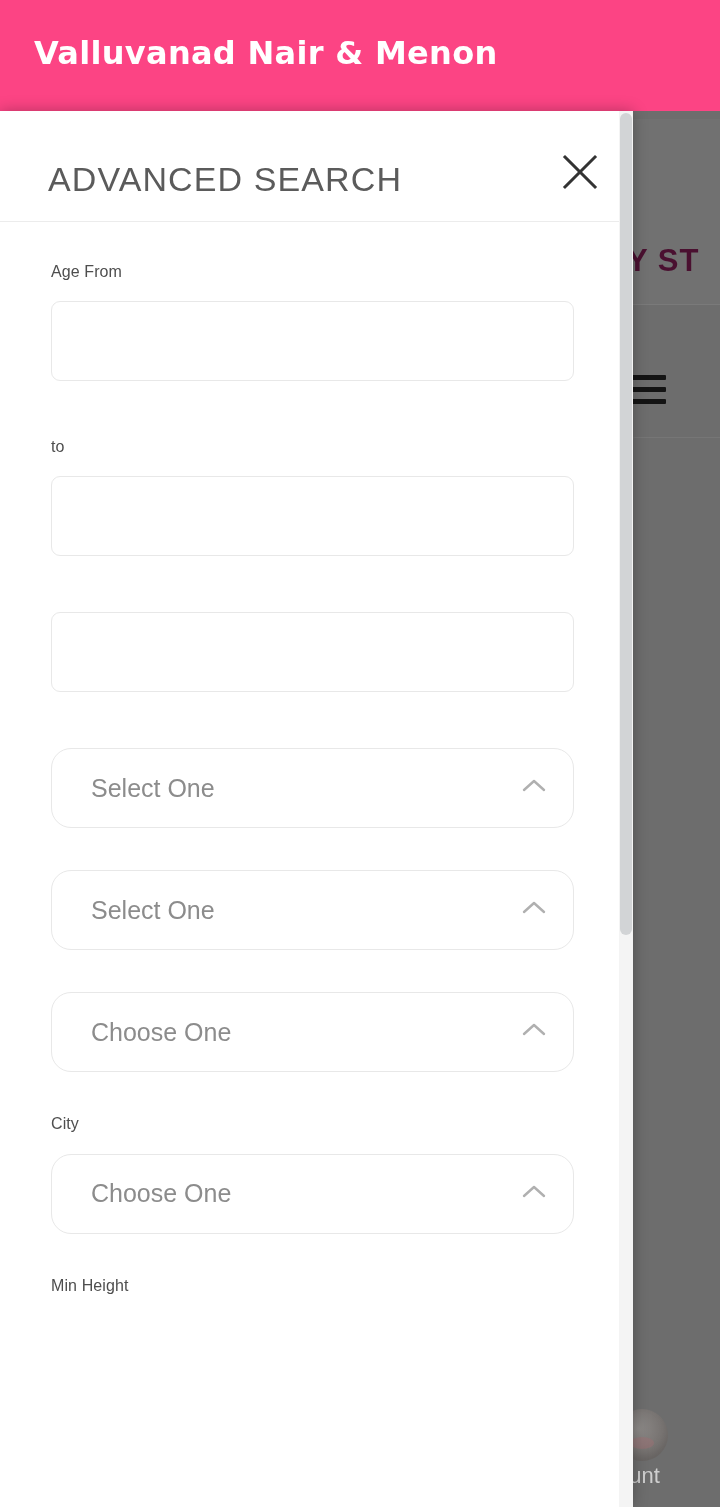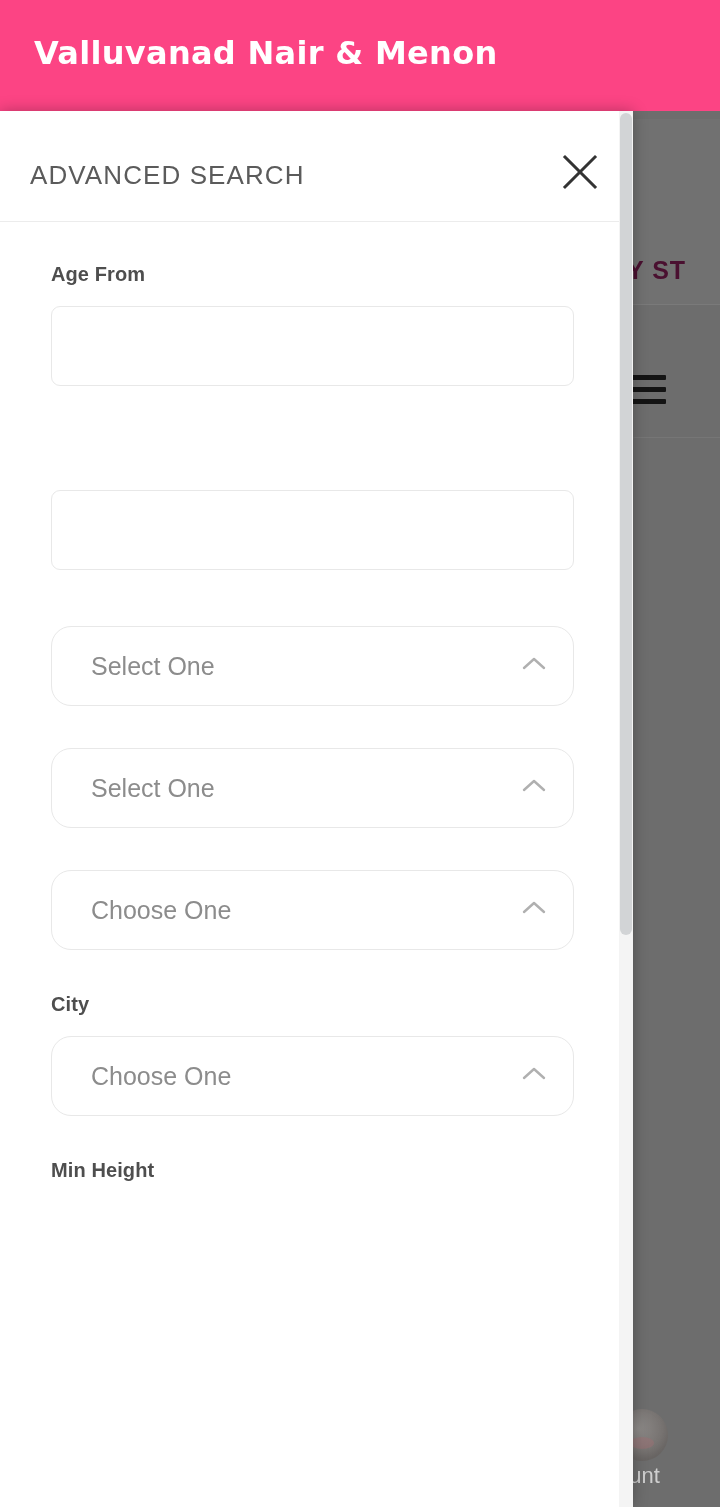--- a/index.html
+++ b/index.html
@@ -30,22 +30,22 @@
   .bg-content {
     position:absolute; left:0; top:111px; width:720px; height:1396px;
     background:#6d6d6d;
   }
   .bg-card-top {
     position:absolute; left:0px; top:8px; width:720px; height:186px;
     background:#717171;
     border-bottom:1px solid #7a7a7a;
   }
   .bg-story-text {
-    position:absolute; left:627px; top:145px;
-    font-size:25px; font-weight:700; color:#4a1030;
+    position:absolute; left:627px; top:132px;
+    font-size:31px; font-weight:700; color:#4a1030;
     letter-spacing:1px; white-space:nowrap;text-align:center;
   }
   .bg-hamburger {
     position:absolute; left:632px; top:264px; width:34px; height:30px;
   }
   .bg-hamburger span {
     display:block; height:5px; background:#141414; border-radius:1px;
     margin-bottom:7px;
   }
   .bg-card-lower {
@@ -76,43 +76,43 @@
     box-shadow:0 0 14px rgba(0,0,0,.28);
     overflow:hidden;
   }
   .modal-header {
     position:relative;
     height:111px;
     border-bottom:1px solid #ececec;
     background:#fff;
   }
   .modal-title {
-    position:absolute; left:30px; top:49px;
-    font-size:26px; color:#5b5b5b; letter-spacing:1.1px;
+    position:absolute; left:48px; top:49px;
+    font-size:34px; color:#5b5b5b; letter-spacing:1.1px;
     white-space:nowrap;
   }
   .close-btn {
     position:absolute; right:30px; top:38px;
     width:46px; height:46px; cursor:pointer;
     background:transparent; border:none;
   }
   .close-btn svg { display:block; }
 
   
   .modal-body {
     position:relative;
     height:1285px;
     padding:40px 0 0 0;
     background:#fff;
   }
 
   .field { padding:0 51px; margin-bottom:8px; }
   .field-label {
-    font-size:20px; color:#4e4e4e; line-height:1.2;
-    margin-bottom:20px; letter-spacing:.1px;font-weight:bold;
+    font-size:16px; color:#4e4e4e; line-height:1.2;
+    margin-bottom:20px; letter-spacing:.1px;
   }
 
   .text-input {
     display:block; width:523px; height:80px;
     border:1px solid #e8e8e8; border-radius:9px;
     background:#fff; outline:none;
     font-size:24px; color:#4e4e4e;
     padding:0 20px;
     font-family:"Liberation Sans", sans-serif;
   }
@@ -192,20 +192,24 @@
     </div>
 
     <div class="modal-body">
 
       <div class="field">
         <div class="field-label">Age From</div>
         <input class="text-input" type="text" placeholder="" style="">
       </div>
       <div class="gap-md"></div>
 
+      <div class="field">
+        <div class="field-label">to</div>
+        <input class="text-input" type="text" placeholder="" style="">
+      </div>
       <div class="gap-md"></div>
 
       <div class="field">
         <input class="text-input" type="text" placeholder="" style="">
       </div>
       <div class="gap-md"></div>
 
       <div class="field">
         <div class="select-box">
           <span class="select-value">Select One</span>

